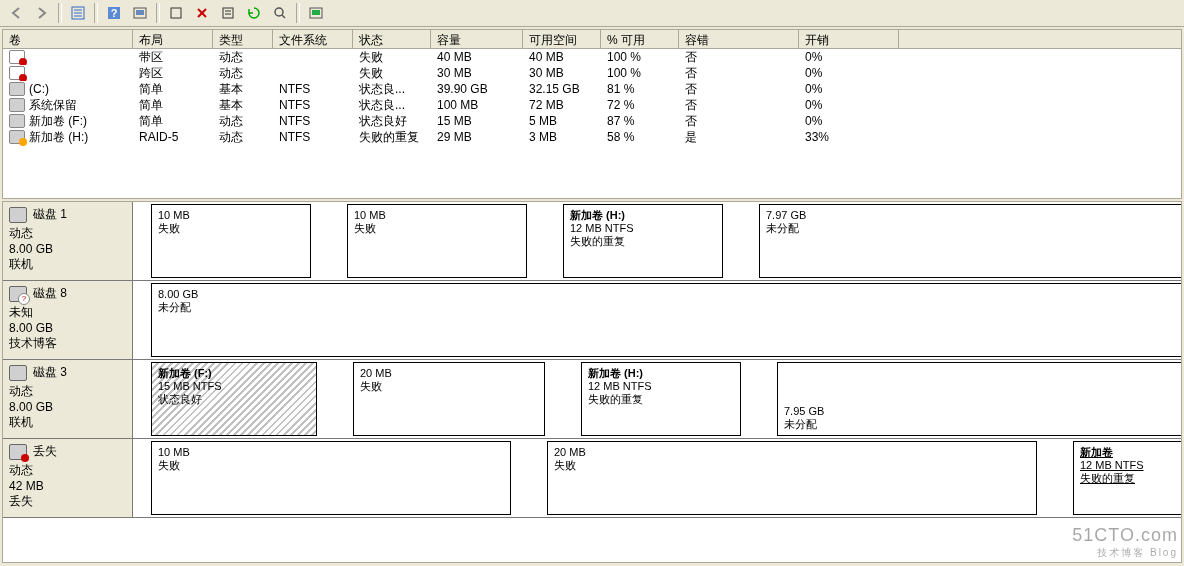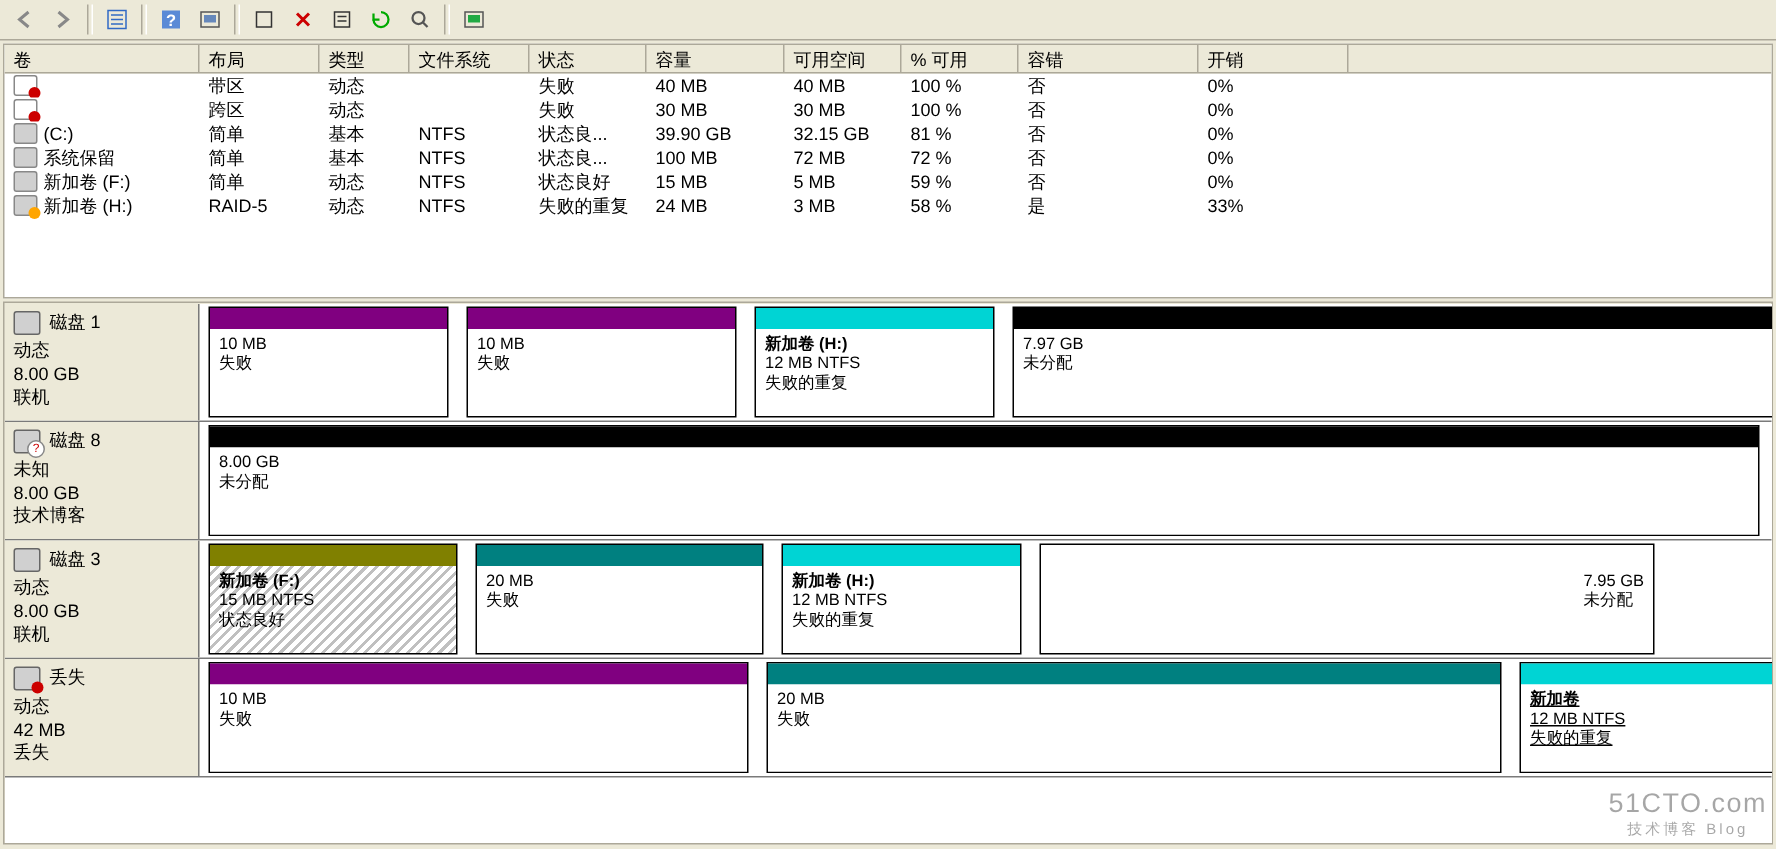--- a/index.html
+++ b/index.html
@@ -21,32 +21,32 @@
 .vol-warn{background:#d0d0d0;border:1px solid #888;border-radius:2px}
 .vol-warn::after{content:"";position:absolute;width:8px;height:8px;background:#ffa500;border-radius:50%;right:-3px;bottom:-3px}
 .disk-pane{margin:2px;border:1px solid #aca899;background:#fff;overflow:auto;height:360px}
 .disk-row{display:flex;border-bottom:1px solid #7a7a7a;min-height:78px}
 .disk-head{width:130px;flex-shrink:0;background:#ece9d8;border-right:1px solid #7a7a7a;padding:4px 6px;box-sizing:border-box;position:relative}
 .disk-title{font-weight:normal;margin-bottom:2px;display:flex;align-items:center;gap:6px}
 .disk-icon{display:inline-block;width:16px;height:14px;background:#d0d0d0;border:1px solid #666;border-radius:2px;position:relative}
 .disk-icon.err::after{content:"";position:absolute;width:8px;height:8px;background:#c00;border-radius:50%;right:-3px;bottom:-3px}
 .disk-icon.unk::after{content:"?";position:absolute;width:10px;height:10px;background:#fff;border:1px solid #888;border-radius:50%;right:-4px;bottom:-4px;font-size:8px;line-height:10px;text-align:center;color:#c00}
 .disk-parts{flex:1;display:flex;padding:0}
-.part{display:flex;flex-direction:column;border:1px solid #000;margin:2px 6px;box-sizing:border-box}
+.part{display:flex;flex-direction:row;border:1px solid #000;margin:2px 18px;box-sizing:border-box}
 .part-bar{height:14px;flex-shrink:0}
 .part-body{flex:1;padding:4px 6px;background:#fff;font-size:11px;line-height:13px}
 .part-body b{font-weight:bold}
 .hatch{background:repeating-linear-gradient(135deg,#fff,#fff 3px,#c0c0c0 3px,#c0c0c0 5px)}
 .clr-purple{background:#800080}
 .clr-cyan{background:#00d4d4}
 .clr-black{background:#000}
 .clr-olive{background:#808000}
 .clr-teal{background:#008080}
 .watermark{position:absolute;right:6px;bottom:6px;font-size:18px;color:rgba(0,0,0,0.35);font-weight:normal;letter-spacing:1px;pointer-events:none}
-.watermark small{font-size:10px;display:block;text-align:center;letter-spacing:2px}
+.watermark small{font-size:10px;display:block;text-align:right;letter-spacing:2px}
 </style>
 </head>
 <body>
 
 <div class="toolbar">
   <div class="tb-btn">
       <svg width="14" height="14">
         <path d="M10 2 L4 7 L10 12" fill="none" stroke="#888" stroke-width="2"></path>
       </svg>
     </div>
@@ -180,31 +180,31 @@
         <div class="td c9">0%</div>
       </div>
       <div class="trow">
         <div class="td c0"><span class="vol-icon vol-ok"></span>新加卷 (F:)</div>
         <div class="td c1">简单</div>
         <div class="td c2">动态</div>
         <div class="td c3">NTFS</div>
         <div class="td c4">状态良好</div>
         <div class="td c5">15 MB</div>
         <div class="td c6">5 MB</div>
-        <div class="td c7">59 %</div>
+        <div class="td c7">87 %</div>
         <div class="td c8">否</div>
         <div class="td c9">0%</div>
       </div>
       <div class="trow">
         <div class="td c0"><span class="vol-icon vol-warn"></span>新加卷 (H:)</div>
         <div class="td c1">RAID-5</div>
         <div class="td c2">动态</div>
         <div class="td c3">NTFS</div>
         <div class="td c4">失败的重复</div>
-        <div class="td c5">24 MB</div>
+        <div class="td c5">29 MB</div>
         <div class="td c6">3 MB</div>
         <div class="td c7">58 %</div>
         <div class="td c8">是</div>
         <div class="td c9">33%</div>
       </div>
     </div>
 </div>
 
 <div class="disk-pane" id="disk-pane">
     <div class="disk-row">

